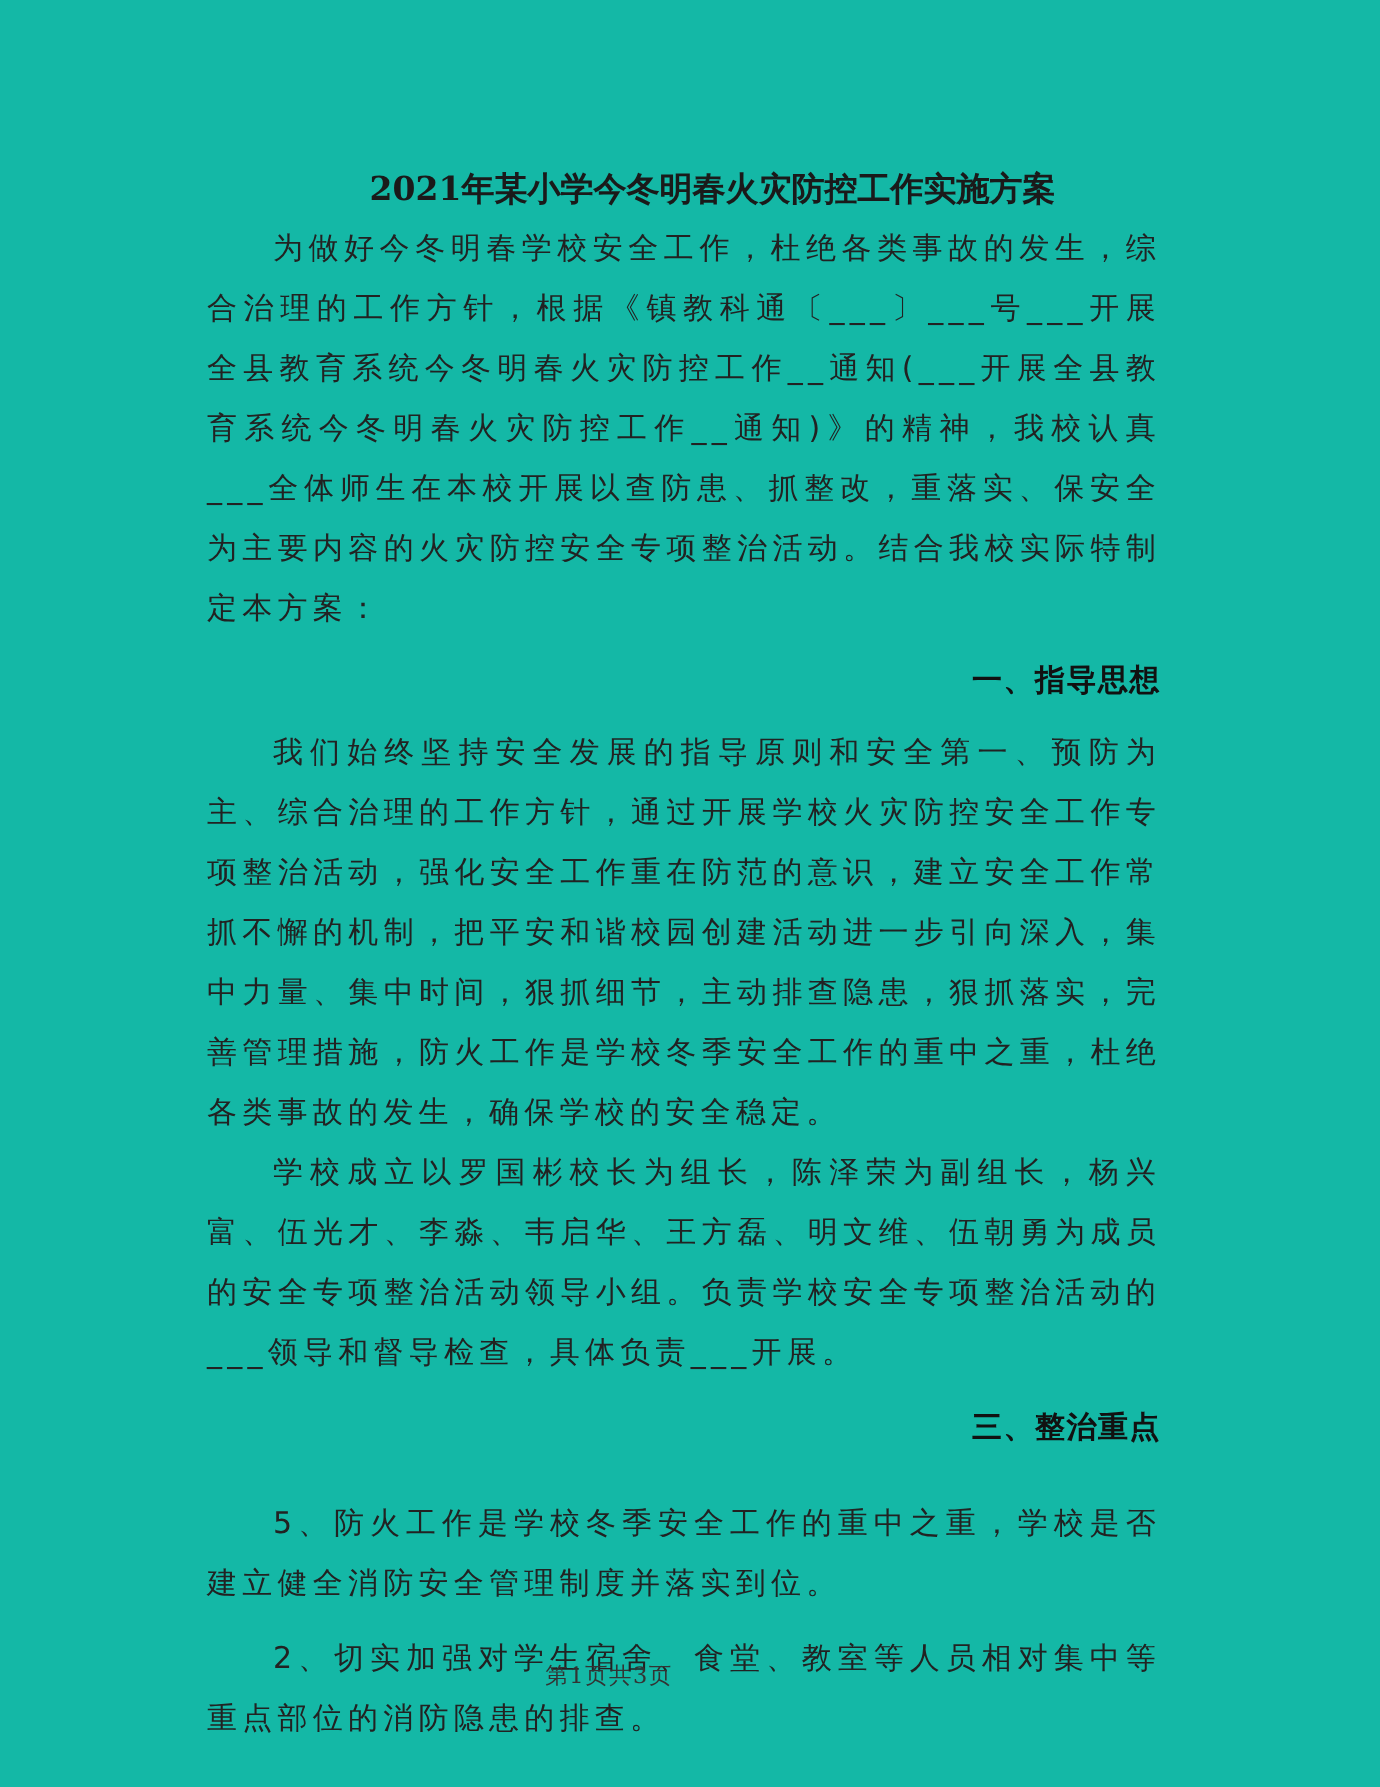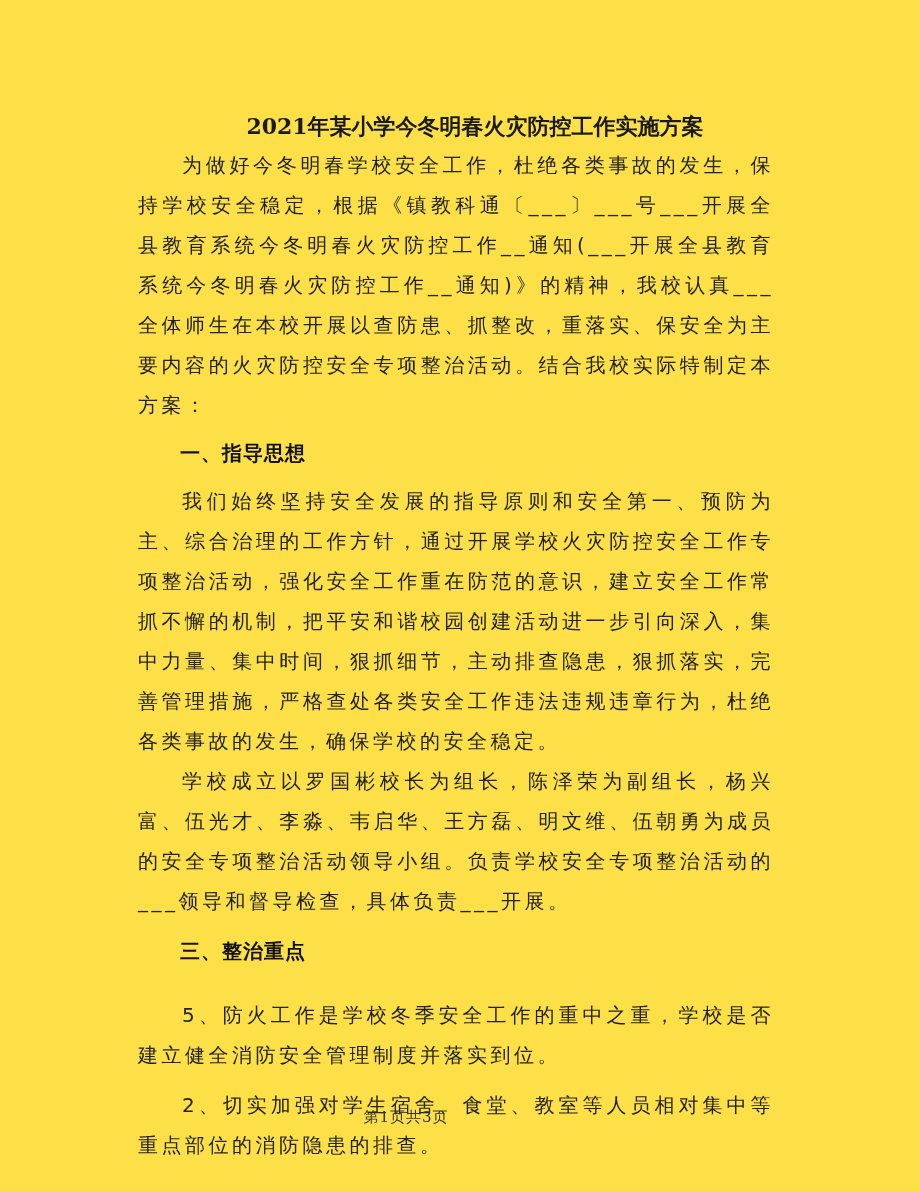--- a/index.html
+++ b/index.html
@@ -13,21 +13,21 @@
       position: relative;
       overflow: hidden;
       color: #1a1a1a;
       font-family: "DejaVu Serif", "Liberation Serif", serif;
     }
     .page {
       position: absolute;
       left: 0; top: 0;
       width: 920px;
       height: 1191px;
-      background: #fde047;
+      background: #14b8a6;
     }
     .title {
       position: absolute;
       left: 0;
       width: 920px;
       top: 110px;
       text-align: center;
       font-size: 22px;
       font-weight: bold;
       letter-spacing: 0px;
@@ -55,20 +55,21 @@
     }
     .heading {
       font-size: 20px;
       line-height: 40px;
       font-weight: bold;
       margin: 0;
       padding-left: 42px;
       letter-spacing: 1px;
       color: #111;
       font-family: "DejaVu Sans", "Liberation Sans", sans-serif;
+      text-align: right;
     }
     .h1 { margin-top: 8px; margin-bottom: 8px; }
     .h2 { margin-top: 8px; margin-bottom: 8px; }
     .h3 { margin-top: 10px; margin-bottom: 24px; }
     .item-gap { margin-top: 10px; }
     .footer {
       position: absolute;
       left: 0;
       width: 812px;
       top: 1108px;
@@ -79,25 +80,25 @@
       letter-spacing: 1px;
     }
   </style>
 </head>
 <body>
 
 <div class="page">
   <div class="title">2021年某小学今冬明春火灾防控工作实施方案</div>
 
   <div class="content">
-    <p class="para">为做好今冬明春学校安全工作，杜绝各类事故的发生，保持学校安全稳定，根据《镇教科通〔___〕___号___开展全县教育系统今冬明春火灾防控工作__通知(___开展全县教育系统今冬明春火灾防控工作__通知)》的精神，我校认真___全体师生在本校开展以查防患、抓整改，重落实、保安全为主要内容的火灾防控安全专项整治活动。结合我校实际特制定本方案：</p>
+    <p class="para">为做好今冬明春学校安全工作，杜绝各类事故的发生，综合治理的工作方针，根据《镇教科通〔___〕___号___开展全县教育系统今冬明春火灾防控工作__通知(___开展全县教育系统今冬明春火灾防控工作__通知)》的精神，我校认真___全体师生在本校开展以查防患、抓整改，重落实、保安全为主要内容的火灾防控安全专项整治活动。结合我校实际特制定本方案：</p>
 
     <div>
       <p class="heading h1">一、指导思想</p>
-      <p class="para">我们始终坚持安全发展的指导原则和安全第一、预防为主、综合治理的工作方针，通过开展学校火灾防控安全工作专项整治活动，强化安全工作重在防范的意识，建立安全工作常抓不懈的机制，把平安和谐校园创建活动进一步引向深入，集中力量、集中时间，狠抓细节，主动排查隐患，狠抓落实，完善管理措施，严格查处各类安全工作违法违规违章行为，杜绝各类事故的发生，确保学校的安全稳定。</p>
+      <p class="para">我们始终坚持安全发展的指导原则和安全第一、预防为主、综合治理的工作方针，通过开展学校火灾防控安全工作专项整治活动，强化安全工作重在防范的意识，建立安全工作常抓不懈的机制，把平安和谐校园创建活动进一步引向深入，集中力量、集中时间，狠抓细节，主动排查隐患，狠抓落实，完善管理措施，防火工作是学校冬季安全工作的重中之重，杜绝各类事故的发生，确保学校的安全稳定。</p>
     </div>
 
     <div>
       <p class="para">学校成立以罗国彬校长为组长，陈泽荣为副组长，杨兴富、伍光才、李淼、韦启华、王方磊、明文维、伍朝勇为成员的安全专项整治活动领导小组。负责学校安全专项整治活动的___领导和督导检查，具体负责___开展。</p>
     </div>
 
     <div>
       <p class="heading h3">三、整治重点</p>
       <p class="para">5、防火工作是学校冬季安全工作的重中之重，学校是否建立健全消防安全管理制度并落实到位。</p>
       <p class="para item-gap">2、切实加强对学生宿舍、食堂、教室等人员相对集中等重点部位的消防隐患的排查。</p>

